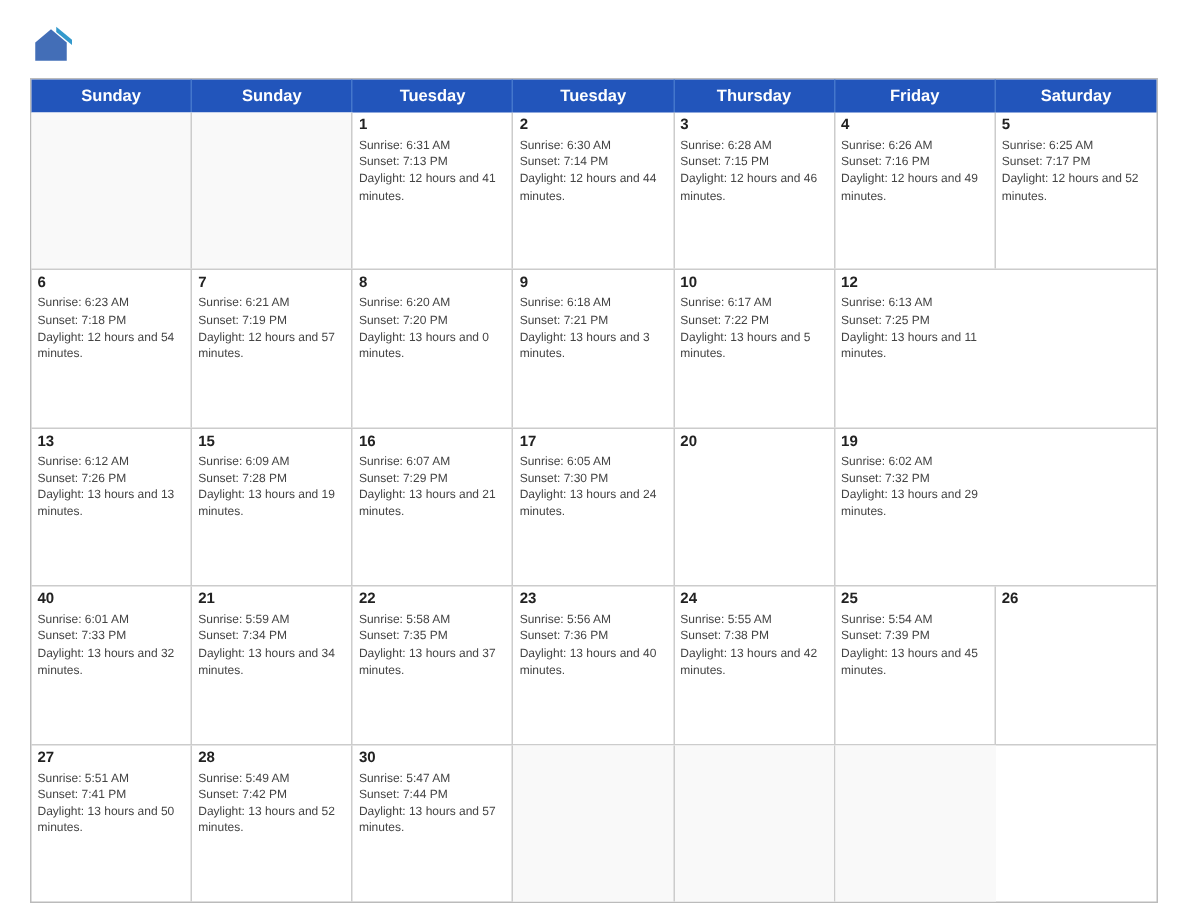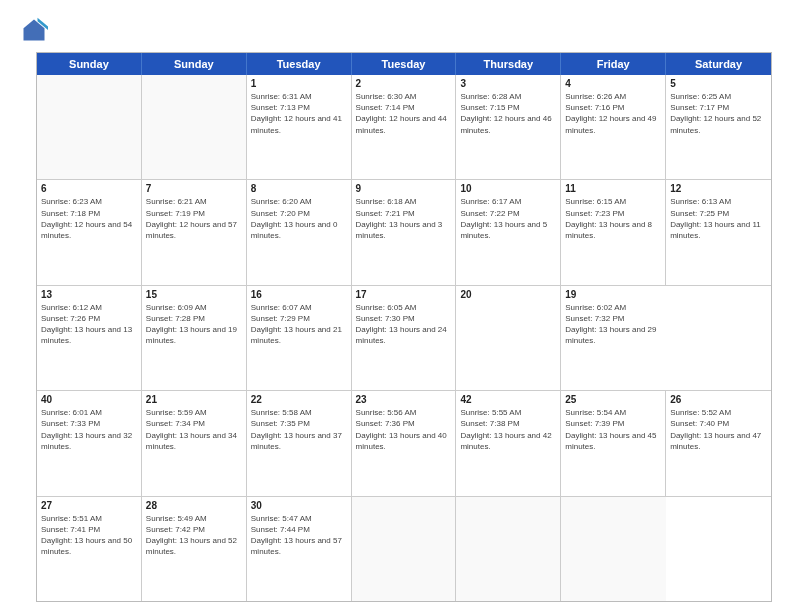--- a/index.html
+++ b/index.html
@@ -57,21 +57,20 @@
     }
     .title-location {
       font-size: 14px;
       color: #444;
     }
     .calendar {
       flex: 1;
       display: flex;
       flex-direction: column;
       border: 1px solid #bbb;
-      margin-left: 16px;
     }
     .cal-header {
       display: grid;
       grid-template-columns: repeat(7, 1fr);
       background: #2255bb;
     }
     .cal-header-cell {
       color: #fff;
       font-size: 11px;
       font-weight: bold;
@@ -193,24 +192,20 @@
           </div>
           <div class="cal-cell">
             <div class="day-num">9</div>
             <div class="day-info">Sunrise: 6:18 AM<br>Sunset: 7:21 PM<br>Daylight: 13 hours and 3 minutes.</div>
           </div>
           <div class="cal-cell">
             <div class="day-num">10</div>
             <div class="day-info">Sunrise: 6:17 AM<br>Sunset: 7:22 PM<br>Daylight: 13 hours and 5 minutes.</div>
           </div>
           <div class="cal-cell">
-            <div class="day-num">11</div>
-            <div class="day-info">Sunrise: 6:15 AM<br>Sunset: 7:23 PM<br>Daylight: 13 hours and 8 minutes.</div>
-          </div>
-          <div class="cal-cell">
             <div class="day-num">12</div>
             <div class="day-info">Sunrise: 6:13 AM<br>Sunset: 7:25 PM<br>Daylight: 13 hours and 11 minutes.</div>
           </div>
         </div>
         <div class="cal-row">
           <div class="cal-cell">
             <div class="day-num">13</div>
             <div class="day-info">Sunrise: 6:12 AM<br>Sunset: 7:26 PM<br>Daylight: 13 hours and 13 minutes.</div>
           </div>
           <div class="cal-cell">
@@ -244,30 +239,29 @@
           </div>
           <div class="cal-cell">
             <div class="day-num">22</div>
             <div class="day-info">Sunrise: 5:58 AM<br>Sunset: 7:35 PM<br>Daylight: 13 hours and 37 minutes.</div>
           </div>
           <div class="cal-cell">
             <div class="day-num">23</div>
             <div class="day-info">Sunrise: 5:56 AM<br>Sunset: 7:36 PM<br>Daylight: 13 hours and 40 minutes.</div>
           </div>
           <div class="cal-cell">
-            <div class="day-num">42</div>
+            <div class="day-num">24</div>
             <div class="day-info">Sunrise: 5:55 AM<br>Sunset: 7:38 PM<br>Daylight: 13 hours and 42 minutes.</div>
           </div>
           <div class="cal-cell">
             <div class="day-num">25</div>
             <div class="day-info">Sunrise: 5:54 AM<br>Sunset: 7:39 PM<br>Daylight: 13 hours and 45 minutes.</div>
           </div>
           <div class="cal-cell">
             <div class="day-num">26</div>
-            <div class="day-info">Sunrise: 5:52 AM<br>Sunset: 7:40 PM<br>Daylight: 13 hours and 47 minutes.</div>
           </div>
         </div>
         <div class="cal-row">
           <div class="cal-cell">
             <div class="day-num">27</div>
             <div class="day-info">Sunrise: 5:51 AM<br>Sunset: 7:41 PM<br>Daylight: 13 hours and 50 minutes.</div>
           </div>
           <div class="cal-cell">
             <div class="day-num">28</div>
             <div class="day-info">Sunrise: 5:49 AM<br>Sunset: 7:42 PM<br>Daylight: 13 hours and 52 minutes.</div>

